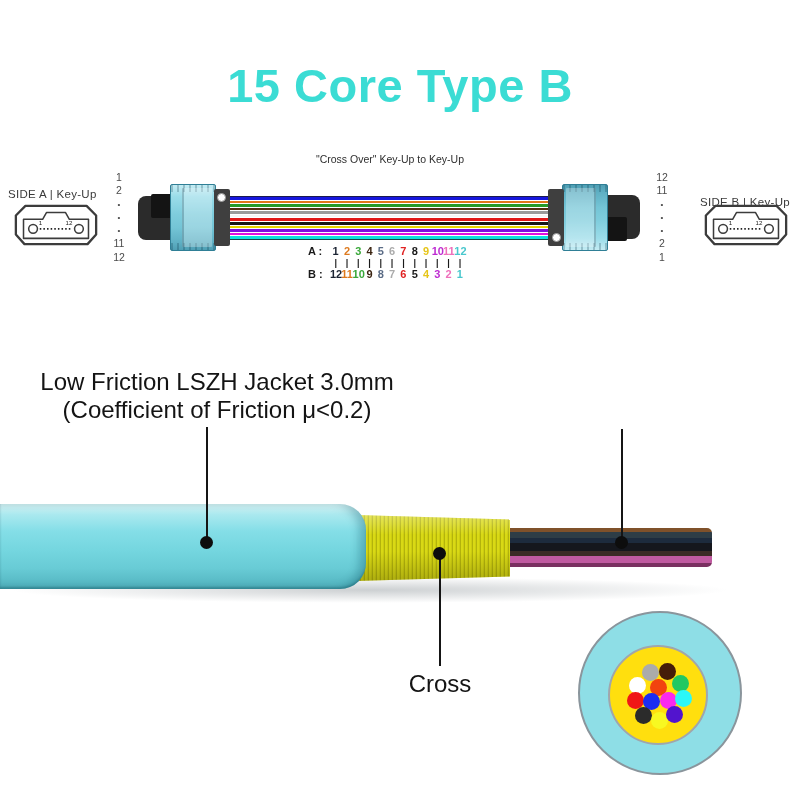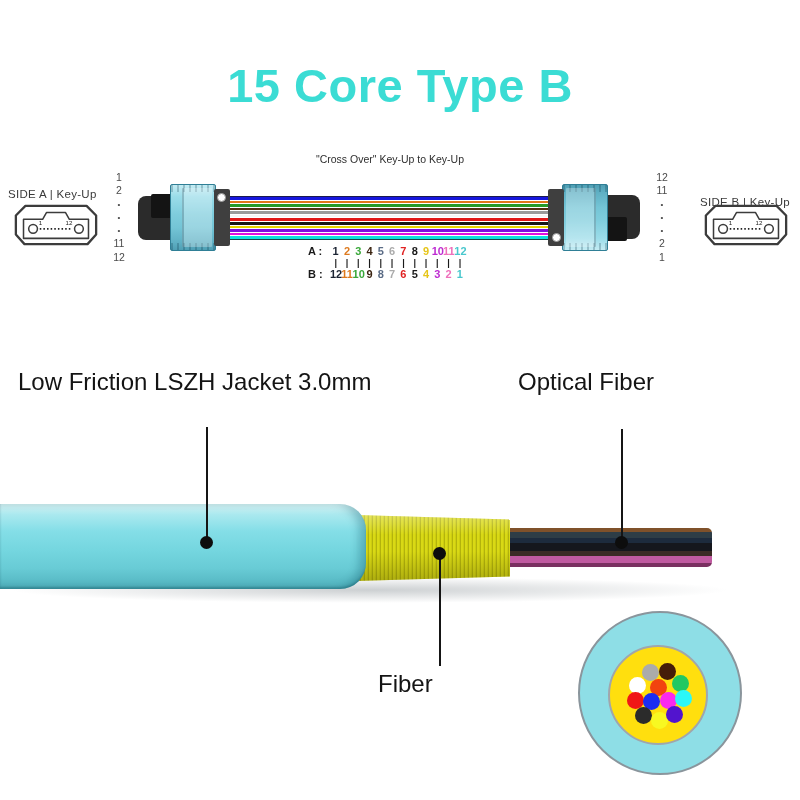--- a/index.html
+++ b/index.html
@@ -58,21 +58,21 @@
 
   
   .map-block{left:308px;top:245px;z-index:3;}
   .map-row{display:flex;align-items:flex-end;height:12px;}
   .map-row.ticks{height:11px;}
   .map-label{width:22px;font-size:11px;font-weight:700;color:#1a1a1a;}
   .map-slot{width:11.3px;text-align:center;font-size:11px;font-weight:700;}
   .map-tick{width:11.3px;text-align:center;font-size:9px;font-weight:700;color:#1a1a1a;line-height:10px;}
 
   
-  .callout-title{font-size:24px;line-height:28px;color:#141414;}
+  .callout-title{font-size:24px;line-height:28px;color:#141414;text-align:center;}
   .jacket-label{left:18px;top:368px;width:398px;}
   .fiber-label{left:518px;top:368px;width:210px;}
   .kevlar-label{left:378px;top:670px;width:124px;}
 
   .cline{width:2px;background:#151515;z-index:6;}
   .cdot{width:13px;height:13px;border-radius:50%;background:#0d0d0d;z-index:6;}
 
   
   .jacket{left:0;top:504px;width:366px;height:85px;z-index:4;
     background:linear-gradient(180deg,#dcf7f8 0%,#abe9ef 12%,#84dee7 32%,#74d6df 55%,#68cbd5 76%,#58bac5 92%,#4fafba 100%);
@@ -238,25 +238,25 @@
         <span class="map-slot" style="color: rgb(230, 197, 25);">4</span>
         <span class="map-slot" style="color: rgb(189, 42, 209);">3</span>
         <span class="map-slot" style="color: rgb(239, 111, 187);">2</span>
         <span class="map-slot" style="color: rgb(73, 199, 205);">1</span>
       </span>
   </div>
 </div>
 
 <div class="abs callout-title jacket-label">
   <div>Low Friction LSZH Jacket 3.0mm</div>
+  <div>(Coefficient of Friction μ&lt;0.2)</div>
 </div>
 <div class="abs callout-title fiber-label">
-  <div>Optical Fiber</div>
-</div>
-<div class="abs callout-title kevlar-label">Fiber</div>
+</div>
+<div class="abs callout-title kevlar-label">Cross</div>
 
 <div class="abs cline" style="left:206px;top:427px;height:112px;"></div>
 <div class="abs cdot" style="left:200px;top:536px;"></div>
 <div class="abs cline" style="left:621px;top:429px;height:110px;"></div>
 <div class="abs cdot" style="left:615px;top:536px;"></div>
 <div class="abs cline" style="left:439px;top:558px;height:108px;"></div>
 <div class="abs cdot" style="left:433px;top:547px;"></div>
 
 <div class="abs cable-shadow"></div>
 <div class="abs jacket"></div>

